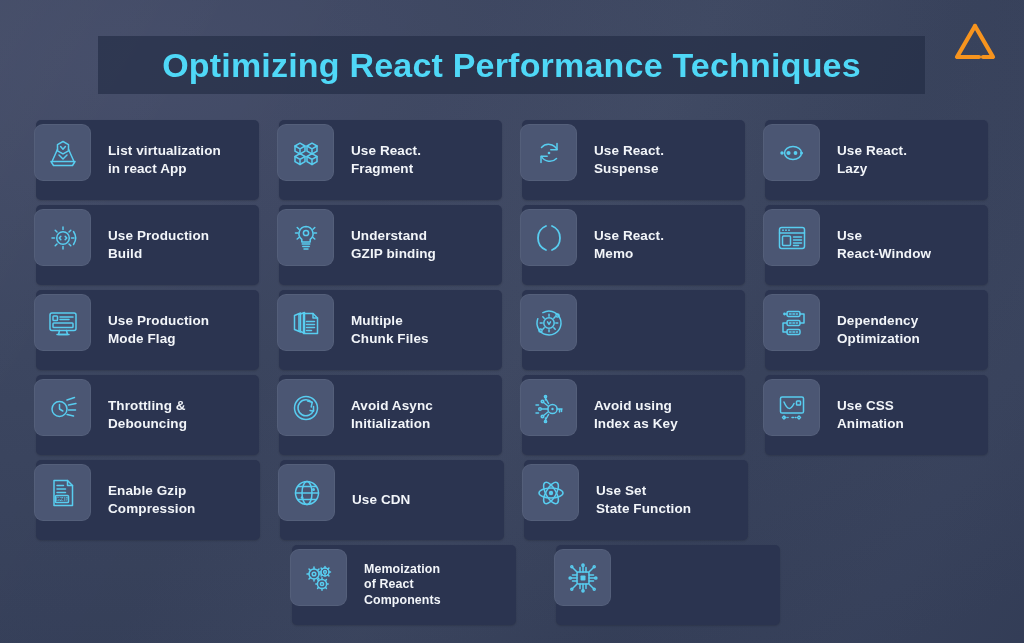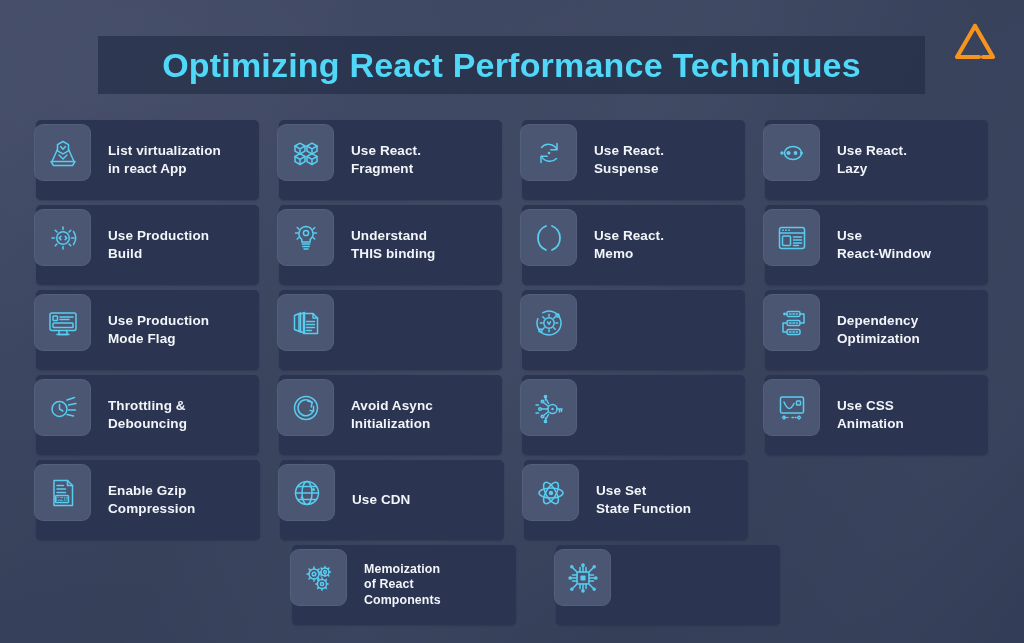--- a/index.html
+++ b/index.html
@@ -225,21 +225,21 @@
       <div class="card">
         <div class="icon-tile">
           <svg viewBox="0 0 34 34">
               <path d="M17 5.5 A7.2 7.2 0 0 1 21.2 18.4 V21 H12.8 V18.4 A7.2 7.2 0 0 1 17 5.5 Z"></path>
               <path d="M13.2 23 H20.8 M13.8 25.5 H20.2 M15 28 H19"></path>
               <circle cx="17" cy="12" r="2.6"></circle>
               <path d="M6.5 12 H9 M25 12 H27.5 M8.2 6.5 L10 8.2 M25.8 6.5 L24 8.2 M8.2 18 L10 16.5 M25.8 18 L24 16.5"></path>
             </svg>
         </div>
         <div class="card-label">Understand
-THIS binding</div>
+GZIP binding</div>
       </div>
       <div class="card">
         <div class="icon-tile">
           <svg viewBox="0 0 34 34">
               <path d="M14 5 A13 13 0 0 0 14 29" stroke-width="1.8"></path>
               <path d="M20 5 A13 13 0 0 1 20 29" stroke-width="1.8"></path>
             </svg>
         </div>
         <div class="card-label">Use React.
 Memo</div>
@@ -279,20 +279,22 @@
       <div class="card">
         <div class="icon-tile">
           <svg viewBox="0 0 34 34">
               <path d="M5.5 9.5 L11.5 7 V26 L5.5 23.5 Z"></path>
               <path d="M10 8.5 L15.5 6.5 V27 L10 25 Z"></path>
               <path d="M14.5 7.5 H24 L28.5 12 V27.5 H14.5 Z"></path>
               <path d="M24 7.5 V12 H28.5"></path>
               <path d="M17.5 15.5 H25.5 M17.5 18.5 H25.5 M17.5 21.5 H25.5 M17.5 24.5 H22.5"></path>
             </svg>
         </div>
+        <div class="card-label">Multiple
+Chunk Files</div>
       </div>
       <div class="card">
         <div class="icon-tile">
           <svg viewBox="0 0 34 34">
               <circle cx="17" cy="17" r="5.2"></circle>
               <path d="M17 10.2 V8.2 M17 25.8 V23.8 M23.8 17 H25.8 M8.2 17 H10.2 M21.8 12.2 L23.2 10.8 M10.8 23.2 L12.2 21.8 M21.8 21.8 L23.2 23.2 M10.8 10.8 L12.2 12.2"></path>
               <path d="M15.5 15.8 L17 18.3 L18.5 15.8"></path>
               <ellipse cx="17" cy="17" rx="12" ry="12" transform="rotate(-30 17 17)" stroke-dasharray="48 8"></ellipse>
               <circle cx="25.5" cy="9.5" r="1.6"></circle>
               <circle cx="8.5" cy="24.5" r="1.6"></circle>
@@ -349,20 +351,22 @@
               <circle cx="20.5" cy="18" r="1.2" fill="#58cdf0" stroke="none"></circle>
               <path d="M16 15 L11 11 M16 18 H9.5 M16 21 L11 25 M13.5 9 V6 M6.5 14 H4 M6.5 22 H4 M13.5 27 V30"></path>
               <circle cx="10.5" cy="10.5" r="1.3"></circle>
               <circle cx="8" cy="18" r="1.3"></circle>
               <circle cx="10.5" cy="25.5" r="1.3"></circle>
               <circle cx="13.5" cy="5.5" r="1.1"></circle>
               <circle cx="13.5" cy="30.5" r="1.1"></circle>
               <path d="M16.5 12.5 L14 8 M16.5 23.5 L14 28"></path>
             </svg>
         </div>
+        <div class="card-label">Avoid using
+Index as Key</div>
       </div>
       <div class="card">
         <div class="icon-tile">
           <svg viewBox="0 0 34 34">
               <rect x="5.5" y="6" width="23" height="16" rx="1.6"></rect>
               <path d="M9 11 Q14 23 19 12.5"></path>
               <rect x="21.5" y="10" width="4" height="4" rx="0.8"></rect>
               <path d="M9.5 26.5 H13 M17 26.5 H21" stroke-dasharray="1.5 1.8"></path>
               <path d="M7.5 26.5 L9 25 L10.5 26.5 L9 28 Z"></path>
               <path d="M22.5 26.5 L24 25 L25.5 26.5 L24 28 Z"></path>

